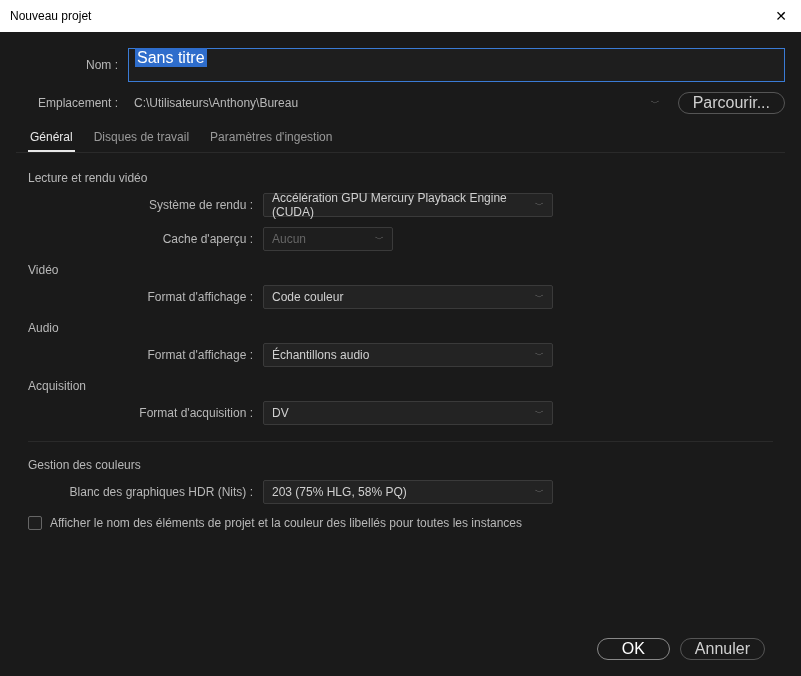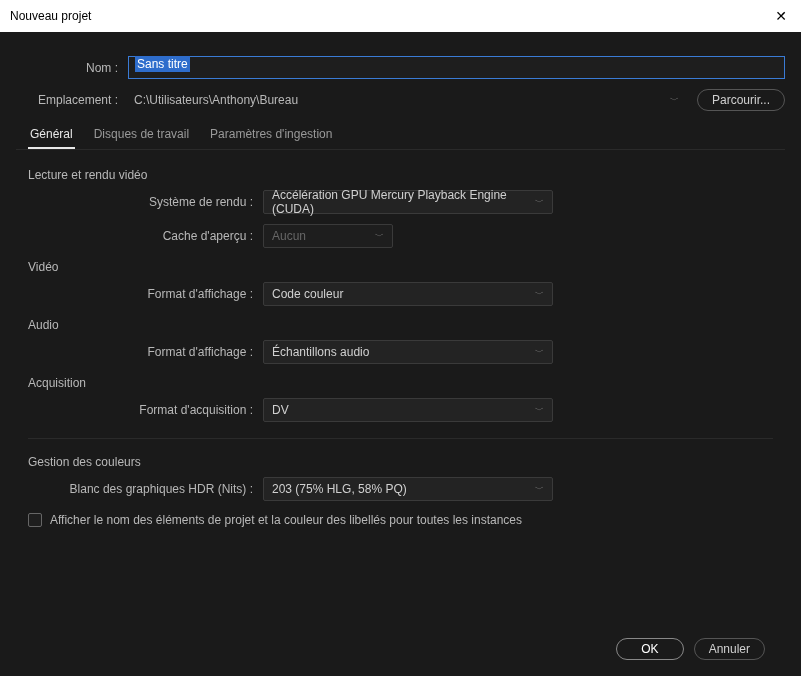--- a/index.html
+++ b/index.html
@@ -28,41 +28,40 @@
     width: 20px;
     text-align: center;
   }
   .content {
     padding: 16px 16px 10px 16px;
   }
   .row {
     display: flex;
     align-items: center;
     margin-bottom: 10px;
-    margin-top: 8px;
   }
   .label-col {
     width: 235px;
     text-align: right;
     padding-right: 10px;
     color: #b8b8b8;
   }
   .top-label {
     width: 112px;
     text-align: right;
     padding-right: 10px;
   }
   .text-input {
     flex: 1;
     background: #1e1e1e;
     border: 1px solid #3a7bd5;
     color: #fff;
-    height: 23px;
+    height: 34px;
     padding: 0 6px;
-    font-size: 12px;
+    font-size: 16px;
   }
   .text-input.selected {
     background: #1e1e1e;
   }
   .sel-text {
     background: #2e6dcc;
     color: #fff;
     padding: 1px 2px;
   }
   .location-input {
@@ -78,21 +77,21 @@
     margin-right: 8px;
   }
   .btn {
     border: 1px solid #555;
     border-radius: 11px;
     background: transparent;
     color: #d0d0d0;
     height: 22px;
     padding: 0 14px;
     cursor: pointer;
-    font-size: 12px;
+    font-size: 16px;
     text-align: center;
   }
   .btn.primary {
     border: 1px solid #888;
     color: #fff;
     padding: 0 24px;
   }
   .tabs {
     display: flex;
     gap: 17px;

